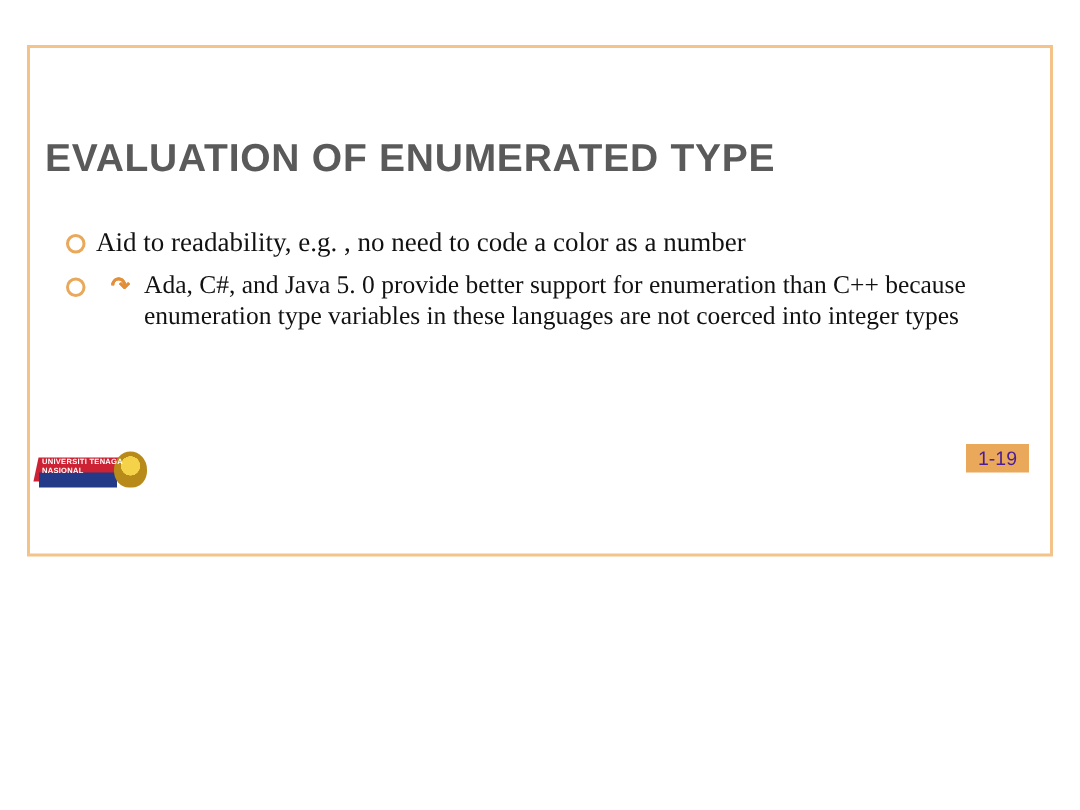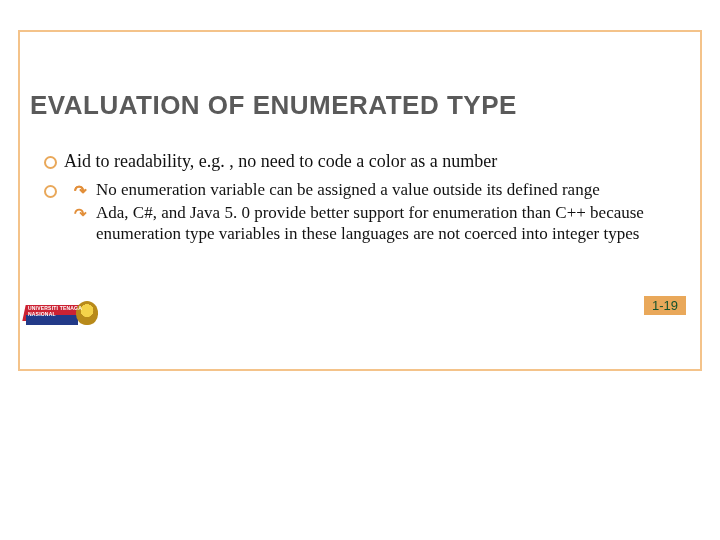--- a/index.html
+++ b/index.html
@@ -8,21 +8,21 @@
   .inner { position: absolute; top: 30px; left: 18px; right: 18px; bottom: 18px; border: 2px solid #f4c38a; }
   .title { position: absolute; top: 90px; left: 30px; right: 30px; font-family: Arial, Helvetica, sans-serif; font-size: 26px; color: #5a5a5a; letter-spacing: 0.5px; }
   .body { position: absolute; top: 150px; left: 42px; right: 42px; }
   ul.main { list-style: none; }
   ul.main > li { position: relative; padding-left: 22px; font-size: 18px; line-height: 1.25; color: #111; margin-bottom: 2px; }
   ul.main > li::before { content: ""; position: absolute; left: 2px; top: 6px; width: 9px; height: 9px; border: 2px solid #e9a85a; border-radius: 50%; }
   ul.sub { list-style: none; margin-top: 6px; margin-left: 10px; }
   ul.sub > li { position: relative; padding-left: 22px; font-size: 17px; line-height: 1.25; color: #111; margin-bottom: 2px; }
   ul.sub > li::before { content: ""; position: absolute; left: 0; top: 5px; width: 14px; height: 10px; }
   ul.sub > li .arrow { position: absolute; left: 0; top: 3px; font-family: Arial, sans-serif; color: #e28f3a; font-weight: bold; font-size: 15px; }
-  .pagebox { position: absolute; right: 34px; bottom: 74px; background: #e9a85a; color: #14532d; font-family: Arial, sans-serif; font-size: 13px; padding: 2px 8px; }
+  .pagebox { position: absolute; right: 34px; bottom: 74px; background: #e9a85a; color: #4c1d95; font-family: Arial, sans-serif; font-size: 13px; padding: 2px 8px; }
   .logo { position: absolute; left: 24px; bottom: 50px; width: 74px; height: 38px; }
   .logo .banner { position: absolute; left: 0; top: 4px; width: 54px; height: 16px; background: #c23; transform: skew(-12deg); }
   .logo .banner2 { position: absolute; left: 2px; top: 14px; width: 52px; height: 10px; background: #223a88; }
   .logo .crest { position: absolute; right: 0; top: 0; width: 22px; height: 24px; background: radial-gradient(circle at 50% 40%, #f4d24a 35%, #b88a1a 36%); border-radius: 50% 50% 45% 45%; }
   .logo .txt { position: absolute; left: 4px; top: 4px; color: #fff; font-family: Arial, sans-serif; font-size: 5px; font-weight: bold; line-height: 6px; letter-spacing: 0.2px; }
   .footer { position: absolute; left: 106px; bottom: 46px; font-family: Arial, sans-serif; font-size: 10px; color: #666; }
 </style>
 </head>
 <body>
 
@@ -30,21 +30,21 @@
   <div class="inner"></div>
 
   <h1 class="title">EVALUATION OF ENUMERATED TYPE</h1>
 
   <div class="body">
     <ul class="main">
       <li><span>Aid to readability, e.g. , no need to code a color as a number</span></li>
       <li>
         <ul class="sub">
           <li><span class="arrow">↷</span></li>
-          <li><span class="arrow">↷</span><span>No enumeration variable can be assigned a value outside its defined range</span></li>
+          <li><span class="arrow">↷</span></li>
           <li><span class="arrow">↷</span><span>Ada, C#, and Java 5. 0 provide better support for enumeration than C++ because enumeration type variables in these languages are not coerced into integer types</span></li>
         </ul>
       </li>
     </ul>
   </div>
 
   <div class="pagebox">1-19</div>
 
   <div class="logo">
     <div class="banner"></div>

